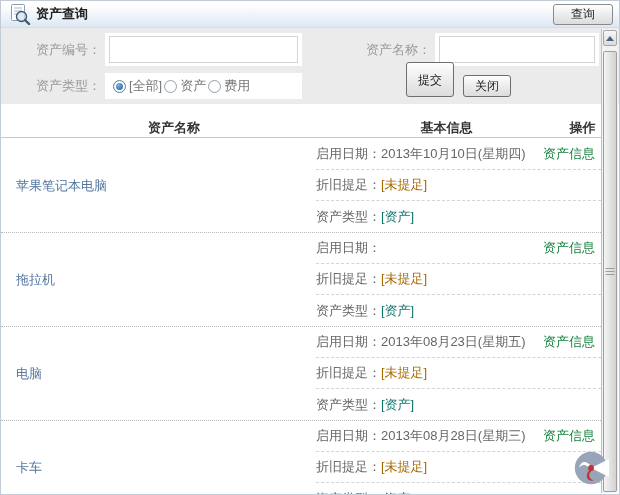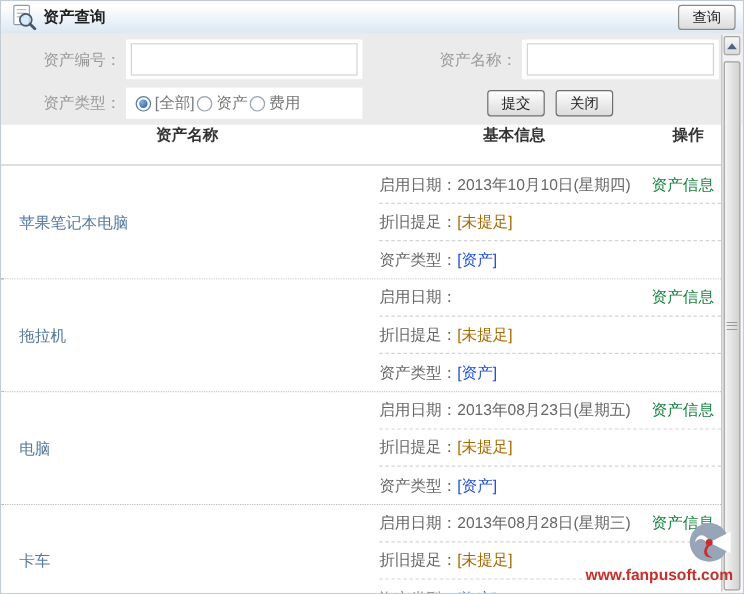--- a/index.html
+++ b/index.html
@@ -15,21 +15,21 @@
     border-bottom: 1px solid #d2dde8; position: relative;
   }
   .title-icon { width: 22px; height: 22px; margin: 0 5px 0 2px; flex: 0 0 auto; }
   .title-text { font-size: 13px; font-weight: bold; color: #222; }
   .btn {
     font-family: inherit; font-size: 12px; color: #222; text-align: center;
     background: linear-gradient(#fefefe, #eeeeee 45%, #dcdcdc);
     border: 1px solid #8a8a8a; border-radius: 3px; cursor: pointer;
     box-shadow: inset 0 1px 0 #fff; line-height: 1;
   }
-  .query-btn { margin-left: auto; width: 48px; height: 21px; }
+  .query-btn { margin-left: auto; width: 60px; height: 21px; }
 
   
   .form { height: 76px; background: #ebebeb; position: relative; }
   .form-label { position: absolute; font-size: 13px; color: #999; text-align: right; }
   .lbl-num  { left: 0;  top: 6px;  width: 100px; line-height: 32px; }
   .lbl-name { left: 330px; top: 6px; width: 100px; line-height: 32px; }
   .lbl-type { left: 0;  top: 45px; width: 100px; line-height: 26px; }
   .cell { position: absolute; background: #fff; }
   .cell-num  { left: 104px; top: 5px; width: 197px; height: 33px; }
   .cell-name { left: 434px; top: 5px; width: 164px; height: 33px; }
@@ -39,43 +39,43 @@
                 border: 1px solid #d4d4d4; background: #fff; font-size: 13px; padding: 0 4px;
                 font-family: inherit; outline: none; }
   .radio-item { display: inline-flex; align-items: center; margin-right: 2px; }
   .radio-circle { width: 13px; height: 13px; border-radius: 50%; margin-right: 3px;
                   border: 1px solid #9aa4ad; background: radial-gradient(#fff 55%, #dfe5ea); position: relative; }
   .radio-item.checked .radio-circle { border-color: #5e7f9c; }
   .radio-item.checked .radio-circle::after {
     content: ""; position: absolute; left: 2px; top: 2px; width: 7px; height: 7px;
     border-radius: 50%; background: radial-gradient(circle at 35% 30%, #7fb2e6, #1d5a9e); }
   .radio-label { font-size: 13px; color: #777; }
-  .submit-btn { position: absolute; left: 405px; top: 47px; width: 48px; height: 22px;
+  .submit-btn { position: absolute; left: 405px; top: 34px; width: 48px; height: 35px;
                 border: 1px solid #6e6e6e; }
   .close-btn  { position: absolute; left: 462px; top: 47px; width: 48px; height: 22px;
                 border: 1px solid #6e6e6e; }
 
   
-  .thead { height: 34px; display: flex; align-items: flex-start; background: #fff;
-           border-bottom: 1px solid #c8c8c8; margin-right: 18px; }
+  .thead { height: 34px; display: flex; align-items: flex-end; background: #fff;
+           border-bottom: 1px solid #c8c8c8; margin-right: 18px; padding-left: 18px; }
   .th { font-size: 13px; font-weight: bold; color: #333; text-align: center; }
   .th-name { width: 310px; }
   .th-info { width: 235px; }
   .th-op   { flex: 1; }
 
   .rows { position: absolute; left: 0; right: 18px; top: 138px; bottom: 0; overflow: hidden; }
   .row { height: 94px; border-bottom: 1px dotted #b9b9b9; display: flex; background: #fff; }
   .row-name { width: 310px; display: flex; align-items: center; padding-left: 15px;
               font-size: 13px; color: #55779f; }
   .row-info { flex: 1; display: flex; flex-direction: column; justify-content: center; }
   .info-line { height: 31px; line-height: 30px; font-size: 13px; color: #666;
                margin-left: 5px; display: flex; align-items: center; }
   .info-line.sep { border-bottom: 1px dashed #d4d4d4; }
   .val-warn { color: #a66a00; }
-  .val-type { color: #1d4ed8; }
+  .val-type { color: #0f766e; }
   .op-link { margin-left: auto; margin-right: 6px; color: #15803d; cursor: pointer;
              text-decoration: none; font-size: 13px; }
 
   
   .scrollbar { position: absolute; top: 28px; right: 1px; bottom: 1px; width: 17px;
                background: #f2f2f2; border-left: 1px solid #c0c0c0; }
   .scroll-up { position: absolute; top: 1px; left: 1px; right: 1px; height: 16px;
                border: 1px solid #a5a5a5; border-radius: 2px;
                background: linear-gradient(#f8f8f8, #dadada); display: flex;
                align-items: center; justify-content: center; cursor: pointer; }
@@ -243,16 +243,15 @@
   <div class="watermark">
     <div class="wm-top">
       <svg class="wm-logo" viewBox="0 0 40 40">
         <circle cx="20" cy="20" r="18" fill="#98a4b8"></circle>
         <polygon points="20,20 40,10 40,30" fill="#ffffff"></polygon>
         <path d="M21 19 C14 10 8 13 7 20 C10 15 16 16 19 22 Z" fill="#ffffff"></path>
         <path d="M19 21 C12 29 16 35 23 34 C17 32 16 26 22 22 Z" fill="#c5302c"></path>
         <circle cx="20" cy="20" r="3.2" fill="#c5302c"></circle>
       </svg>
     </div>
-    <div class="wm-url">www.fanpusoft.com</div>
   </div>
 
 </div>
 
 </body></html>

